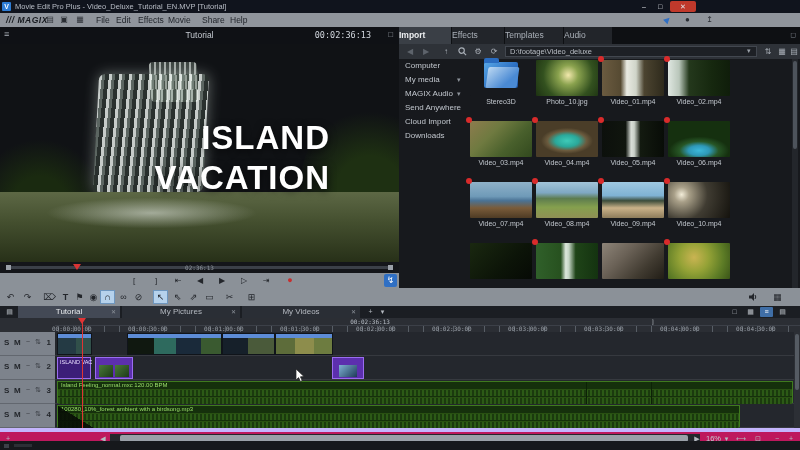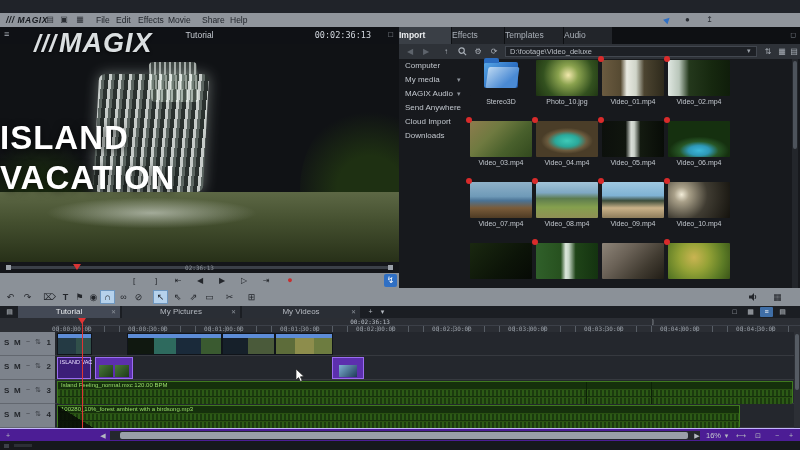--- a/index.html
+++ b/index.html
@@ -42,21 +42,21 @@
     box-shadow:0 0 14px rgba(220,232,224,.45);opacity:.9;}
   .falls2{left:150px;top:18px;width:48px;height:40px;z-index:2;transform:skewX(4deg);
     background:repeating-linear-gradient(90deg,rgba(230,238,232,.85) 0 2px,rgba(150,168,152,.4) 2px 5px);opacity:.8;border-radius:4px;}
   .pool{left:0;top:148px;width:399px;height:70px;z-index:2;
     background:radial-gradient(ellipse 150px 22px at 38% 30%,rgba(235,240,235,.55) 0%,rgba(235,240,235,0) 70%),
                linear-gradient(180deg,#5d6845 0%,#434e2e 45%,#273018 100%);}
   .rock{z-index:2;border-radius:50%;}
   .watermark{left:34px;top:1px;z-index:5;font-size:27px;font-weight:bold;font-style:italic;color:rgba(238,242,244,.92);
              text-shadow:0 1px 3px rgba(0,0,0,.8);letter-spacing:1px;}
   .wm-slash{font-size:24px;margin-right:2px;}
-  .overlay-title{left:0;top:74px;width:330px;text-align:left;z-index:3;color:#fff;font-weight:bold;
+  .overlay-title{left:0;top:74px;width:330px;text-align:right;z-index:3;color:#fff;font-weight:bold;
                  font-size:33px;line-height:40px;letter-spacing:1px;text-shadow:0 2px 8px rgba(0,0,0,.65);}
   .pv-scrub{left:0;top:235px;width:399px;height:11px;background:#14161a;z-index:4;}
   .scrub-bar{left:8px;top:4px;width:383px;height:3px;background:#3b4048;}
   .scrub-handle{top:3px;width:5px;height:5px;background:#9aa0a8;}
   .scrub-marker{left:73px;top:2px;width:0;height:0;border-left:4px solid transparent;border-right:4px solid transparent;
                 border-top:6px solid #d83434;}
   .scrub-time{left:0;width:399px;top:2px;text-align:center;font-size:6px;color:#8d939b;}
   .pv-transport{left:0;top:246px;width:399px;height:15px;background:#8b9198;z-index:4;}
   .tp-btn{top:1px;width:18px;height:13px;text-align:center;line-height:13px;font-size:8px;color:#23262b;}
   .tp-rec{color:#c62f2f;font-size:9px;}
@@ -143,33 +143,40 @@
   .aclip{top:1px;height:22px;background:#15300c;border:1px solid #3f7a1e;}
   .aclip .alabel{position:absolute;left:3px;top:0;font-size:6px;color:#9ade6a;white-space:nowrap;}
   .wave{position:absolute;left:0;top:7px;width:100%;height:6px;
         background:repeating-linear-gradient(90deg,#2c5a16 0 2px,#1b3a0e 2px 4px);border-top:1px solid #295012;}
   .wave2{top:15px;}
   .playhead{left:82px;top:30px;width:1px;height:110px;background:#e03434;z-index:8;}
   .ph-tri{left:78px;top:30px;width:0;height:0;border-left:4px solid transparent;border-right:4px solid transparent;
           border-top:6px solid #e03434;z-index:8;}
   .tl-vscroll{left:794px;top:44px;width:6px;height:96px;background:#2c2f35;}
   .tl-vthumb{left:1px;top:2px;width:4px;height:56px;background:#555b63;border-radius:2px;}
-  .hscroll{left:0;top:140px;width:800px;height:13px;background:#4c1d95;border-top:1px solid #c4b5fd;}
+  .hscroll{left:0;top:140px;width:800px;height:13px;background:#be185d;border-top:4px solid #c4b5fd;}
   .hs-btn{top:1px;height:11px;line-height:11px;text-align:center;font-size:7px;color:#b4b9c0;}
   .hs-track{left:110px;top:2px;width:590px;height:9px;background:#24272d;}
   .hs-thumb{left:120px;top:3px;width:568px;height:7px;background:#9aa0a8;border-radius:2px;}
   .zoomlabel{top:2px;font-size:7.5px;color:#c4c9d0;}
   .statusbar{left:0;top:153px;width:800px;height:9px;background:#16181c;}
   .cursor{z-index:9;}
 </style>
 </head>
 <body>
 
 <div id="app">
 
+  <div class="abs titlebar">
+    <div class="abs appicon">V</div>
+    <div class="abs titletext">Movie Edit Pro Plus - Video_Deluxe_Tutorial_EN.MVP [Tutorial]</div>
+    <div class="abs winbtn" style="right:148px">–</div>
+    <div class="abs winbtn" style="right:132px">□</div>
+    <div class="abs winbtn close" style="right:104px">✕</div>
+  </div>
 
   <div class="abs menubar">
     <div class="abs brand">/// MAGIX</div>
     <div class="abs mb-ic" style="left:44px">▤</div>
     <div class="abs mb-ic" style="left:58px">▣</div>
     <div class="abs mb-ic" style="left:74px">▦</div>
     <div class="abs menuitem" style="left:92px">File</div>
     <div class="abs menuitem" style="left:112px">Edit</div>
     <div class="abs menuitem" style="left:134px">Effects</div>
     <div class="abs menuitem" style="left:164px">Movie</div>
@@ -186,21 +193,20 @@
       <div class="abs rock" style="left:300px;top:60px;width:140px;height:170px;background:radial-gradient(circle,#1e3012 30%,rgba(24,38,14,0) 70%)"></div>
       <div class="abs falls2"></div>
       <div class="abs falls"></div>
       <div class="abs pool"></div>
       <div class="abs overlay-title">
         <div>ISLAND</div>
         <div>VACATION</div>
       </div>
     </div>
     <div class="abs pv-header"></div>
-    <div class="abs watermark"><span class="wm-slash">///</span><span>MAGIX</span></div>
     <div class="abs pv-ham">≡</div>
     <div class="abs pv-title">Tutorial</div>
     <div class="abs pv-tc mono">00:02:36:13</div>
     <div class="abs pv-max">□</div>
 
     <div class="abs pv-scrub">
       <div class="abs scrub-bar"></div>
       <div class="abs scrub-handle" style="left:6px"></div>
       <div class="abs scrub-handle" style="right:6px"></div>
       <div class="abs scrub-time mono">02:36:13</div>

